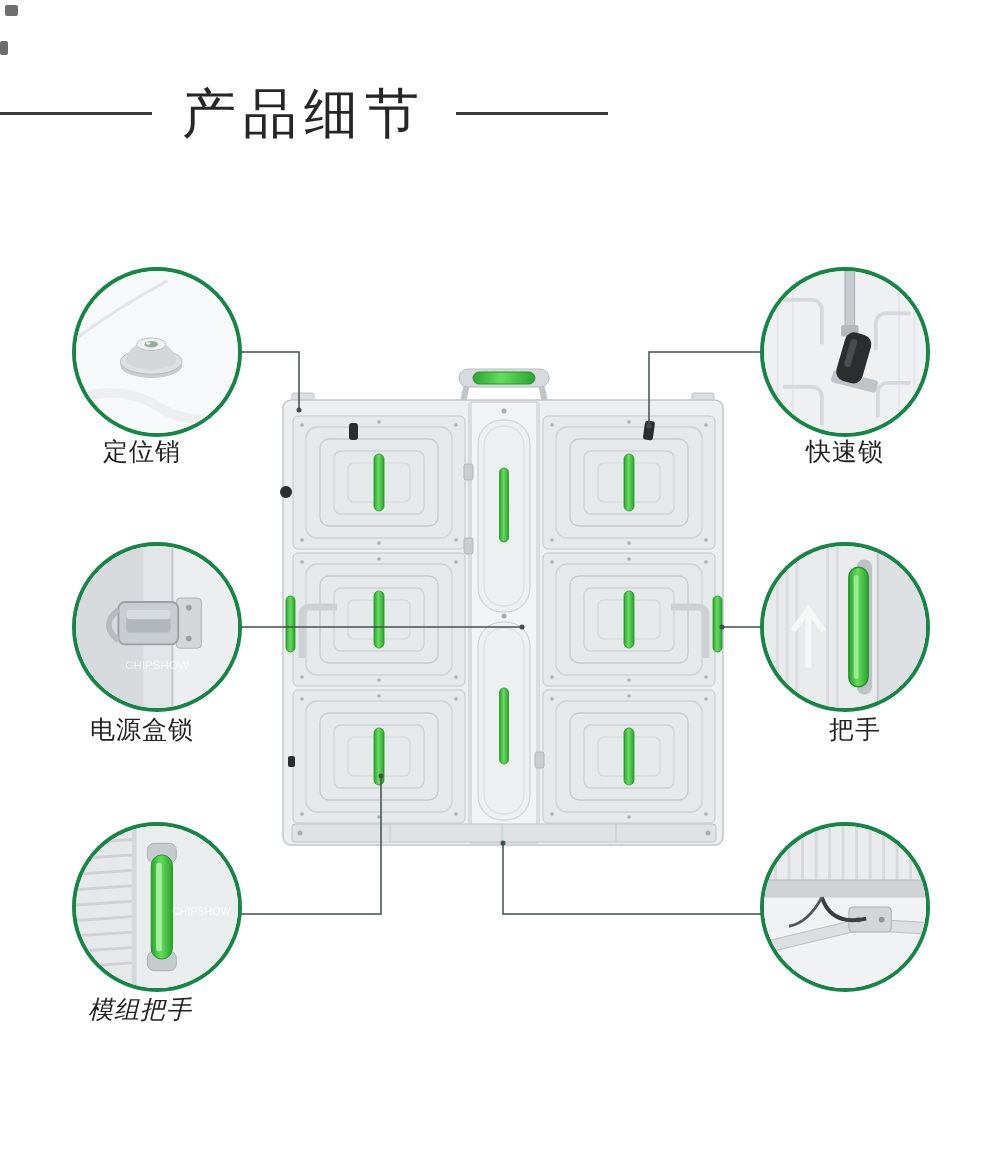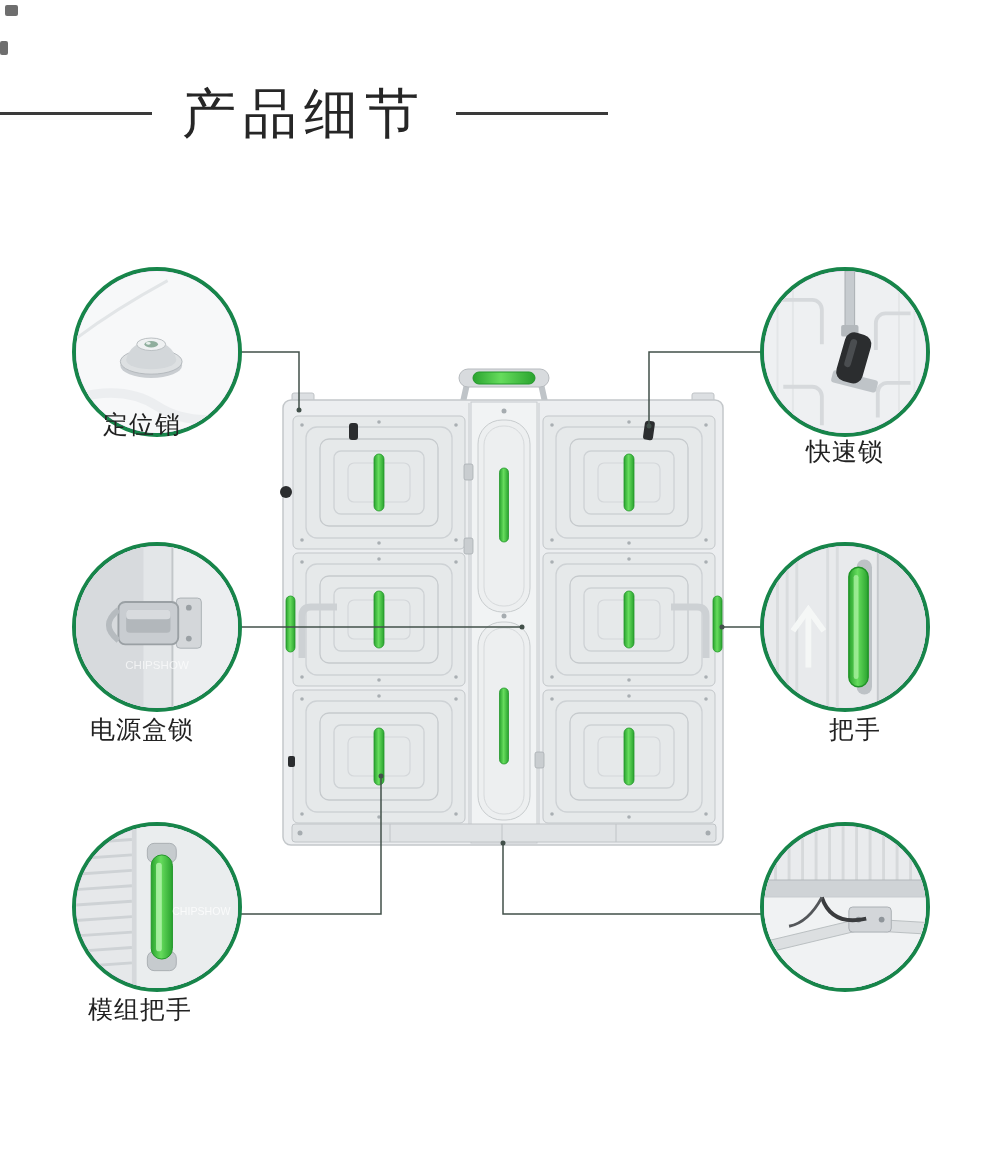--- a/index.html
+++ b/index.html
@@ -19,34 +19,34 @@
     display:flex;align-items:center;justify-content:flex-start;gap:30px;
   }
   .title-row .rule{width:152px;height:3px;background:#3a3a3a;}
   .title-row h1{
     margin:0;font-size:54px;font-weight:500;color:var(--title);
     letter-spacing:7px;line-height:1;
   }
   .scene{position:absolute;left:0;top:0;width:1000px;height:1170px;pointer-events:none;}
   .callout{
     position:absolute;width:170px;height:170px;border-radius:50%;
-    border:4px solid var(--ring);box-sizing:border-box;background:#f0abfc;
+    border:4px solid var(--ring);box-sizing:border-box;background:#bef264;
     overflow:hidden;
   }
   .callout svg{display:block;width:100%;height:100%;}
   .c-tl{left:72px;top:267px;} .c-tr{left:760px;top:267px;}
   .c-ml{left:72px;top:542px;} .c-mr{left:760px;top:542px;}
   .c-bl{left:72px;top:822px;} .c-br{left:760px;top:822px;}
   .callout-label{
     position:absolute;width:240px;text-align:center;
     font-size:25px;font-weight:500;color:var(--label);letter-spacing:1px;line-height:1.2;
   }
-  .l-tl{left:22px;top:412px;font-family:Liberation Mono, monospace;}  .l-tr{left:725px;top:436px;}
+  .l-tl{left:22px;top:436px;}  .l-tr{left:725px;top:436px;}
   .l-ml{left:22px;top:714px;}  .l-mr{left:735px;top:714px;text-align:center;}
-  .l-bl{left:20px;top:994px;}  .l-br{left:730px;top:994px;}
+  .l-bl{left:20px;top:994px;font-style:italic;}  .l-br{left:730px;top:994px;}
   .artifact{position:absolute;background:#4a4a4a;opacity:.8;border-radius:2px;}
   .a1{left:5px;top:5px;width:13px;height:11px;}
   .a2{left:0px;top:41px;width:8px;height:14px;}
 </style>
 </head>
 <body>
 
 <div class="page">
 
   <svg width="0" height="0" style="position:absolute" aria-hidden="true">

